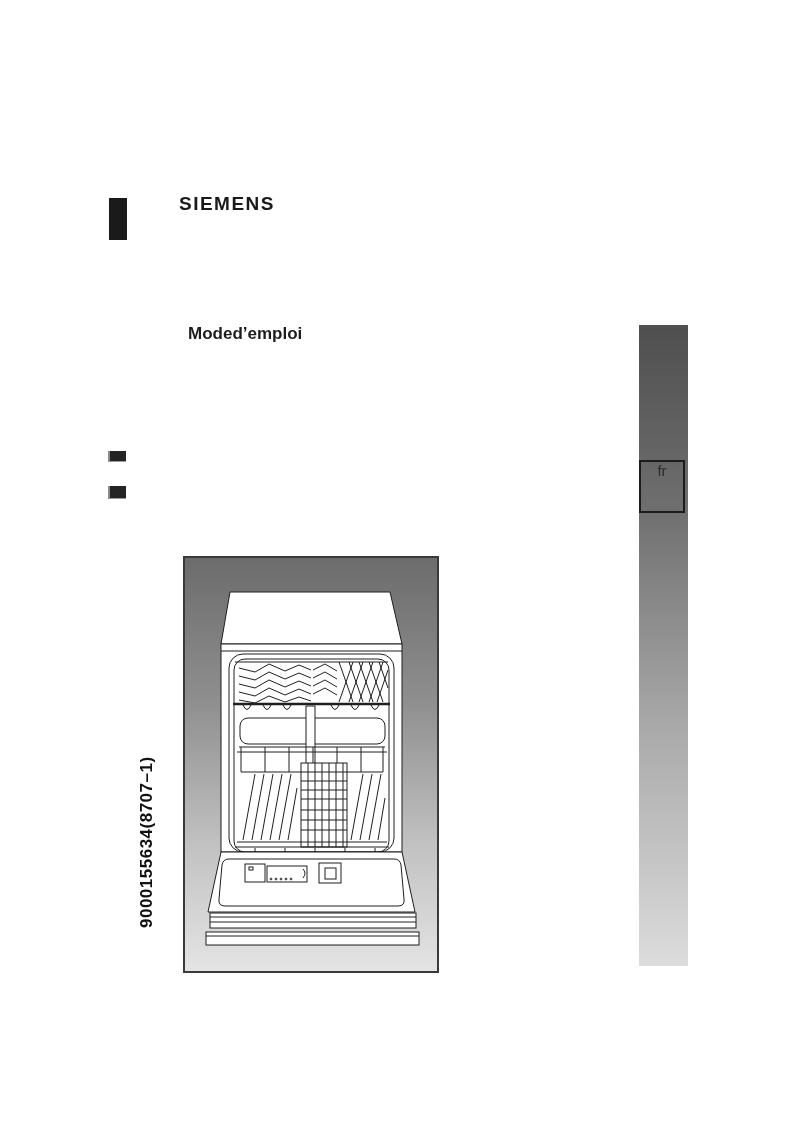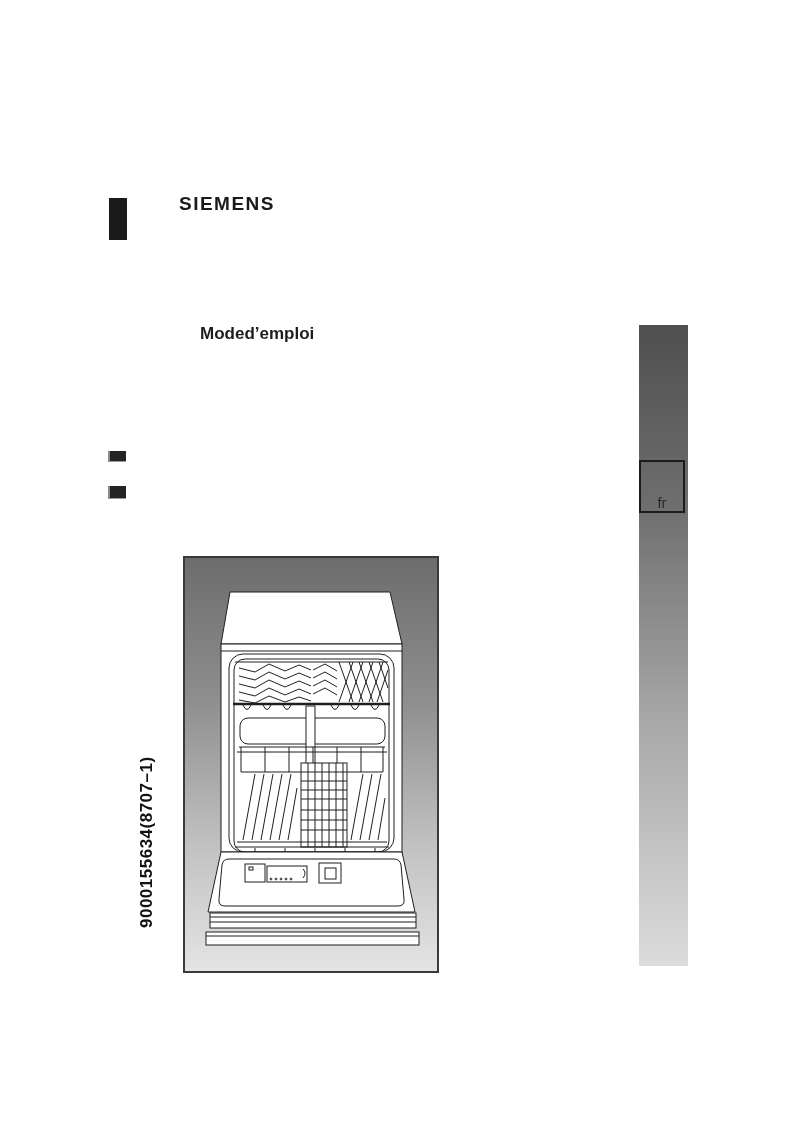--- a/index.html
+++ b/index.html
@@ -3,32 +3,32 @@
 <meta charset="utf-8">
 <style>
   html,body{margin:0;padding:0;}
   body{
     width:802px;height:1134px;position:relative;background:#ffffff;overflow:hidden;
     font-family:"Liberation Sans","DejaVu Sans",sans-serif;color:#1a1a1a;
   }
   .abs{position:absolute;}
   .logo-bar{left:109px;top:198px;width:18px;height:42px;background:#1a1a1a;}
   .brand{left:179px;top:193px;font-size:19px;font-weight:bold;letter-spacing:1.5px;color:#1a1a1a;}
-  .subtitle{left:200px;top:324px;font-size:17px;font-weight:bold;color:#1d1d1d;}
+  .subtitle{left:188px;top:324px;font-size:17px;font-weight:bold;color:#1d1d1d;}
   .bullet1{left:108px;top:451px;width:18px;height:11px;background:#242424;border-left:2px solid #8a8a8a;border-bottom:1px solid #9a9a9a;box-sizing:border-box;}
   .bullet2{left:108px;top:486px;width:18px;height:13px;background:#242424;border-left:2px solid #8a8a8a;border-bottom:1px solid #9a9a9a;box-sizing:border-box;}
   .order-code{
     left:137px;top:752px;height:176px;
     writing-mode:vertical-rl;transform:rotate(180deg);
     font-size:17px;font-weight:bold;color:#111;letter-spacing:0.5px;white-space:nowrap;
   }
   .sidebar{left:639px;top:325px;width:49px;height:641px;background:linear-gradient(to bottom,#4f4f4f 0%,#6e6e6e 28%,#a8a8a8 62%,#dcdcdc 100%);}
   .lang-tab{
     left:639px;top:460px;width:46px;height:53px;border:2px solid #1c1c1c;box-sizing:border-box;
-    display:flex;align-items:flex-end;justify-content:center;
+    display:flex;align-items:flex-start;justify-content:center;
     font-size:15px;color:#2a2a2a;
   }
   .illus{
     left:183px;top:556px;width:256px;height:417px;border:2px solid #3a3a3a;box-sizing:border-box;
     background:linear-gradient(to bottom,#6c6c6c 0%,#8f8f8f 35%,#c2c2c2 70%,#e4e4e4 100%);
   }
   .illus svg{display:block;}
 </style>
 </head>
 <body>

